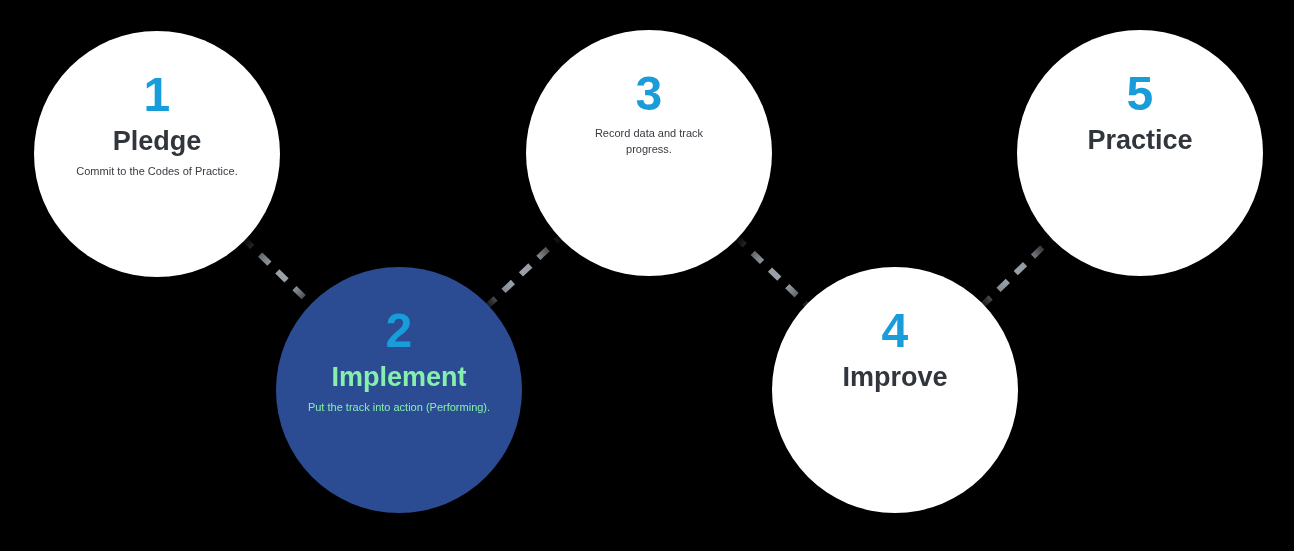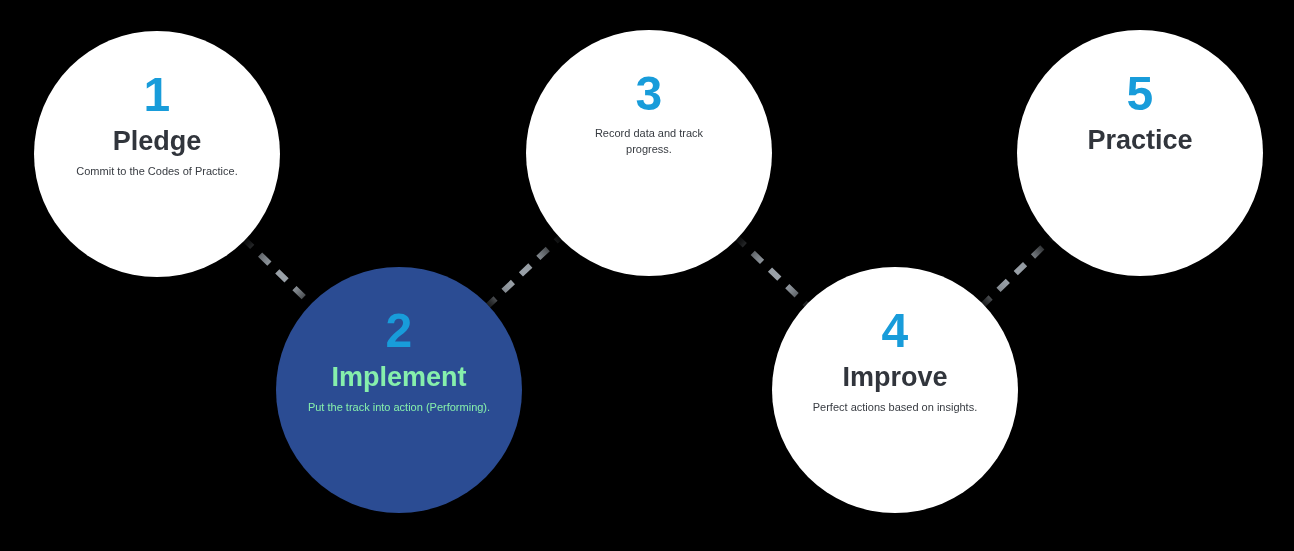--- a/index.html
+++ b/index.html
@@ -101,21 +101,20 @@
   </div>
 
   <div class="step s3">
     <div class="num">3</div>
     <div class="desc">Record data and track progress.</div>
   </div>
 
   <div class="step s4">
     <div class="num">4</div>
     <div class="title">Improve</div>
-    <div class="desc">Perfect actions based on insights.</div>
   </div>
 
   <div class="step s5">
     <div class="num">5</div>
     <div class="title">Practice</div>
   </div>
 
 </div>
 
 </body></html>

